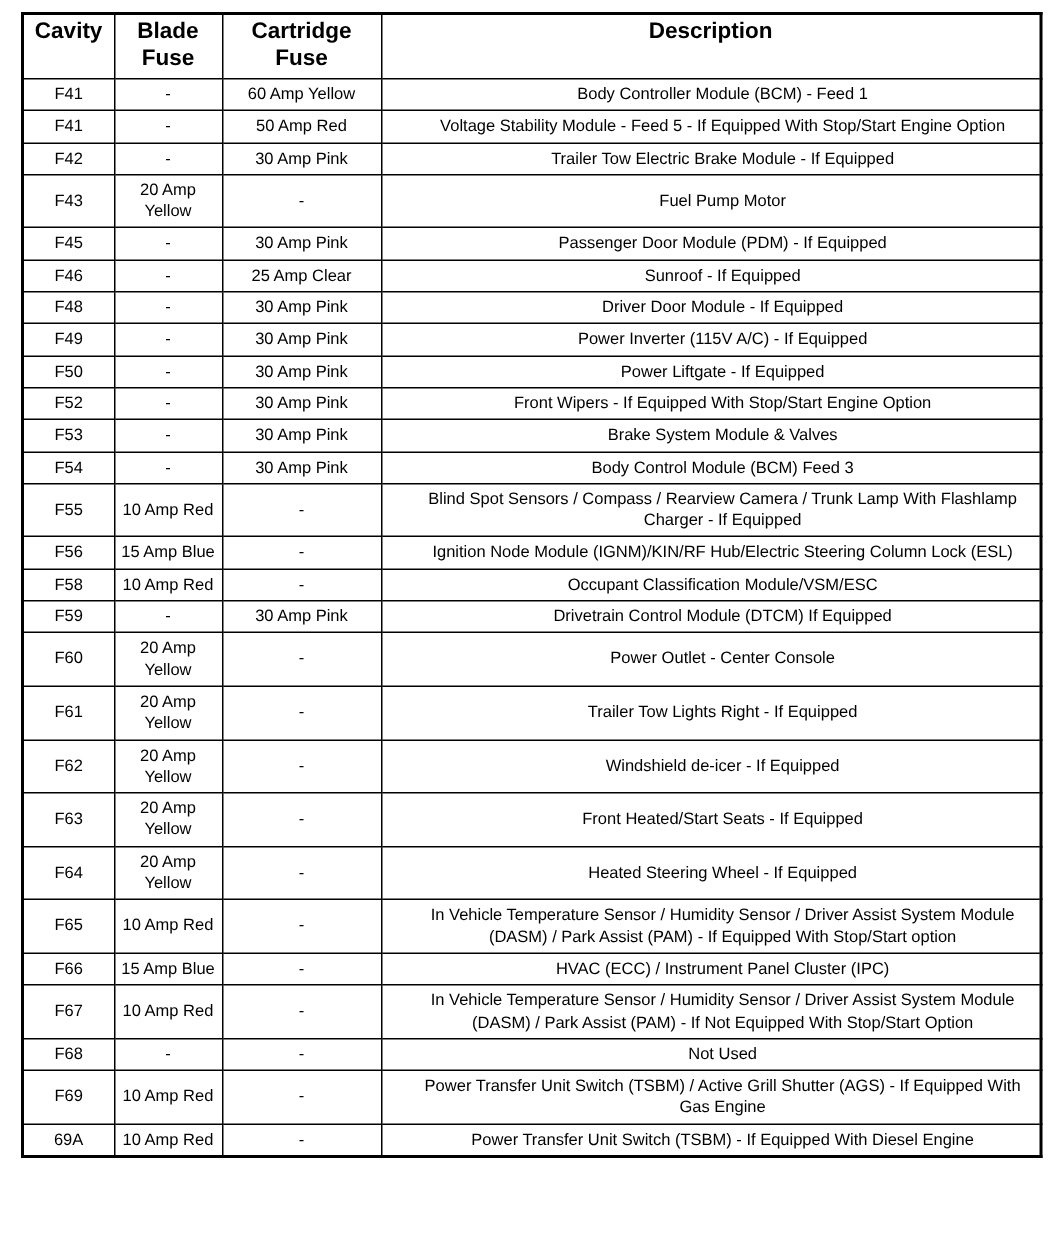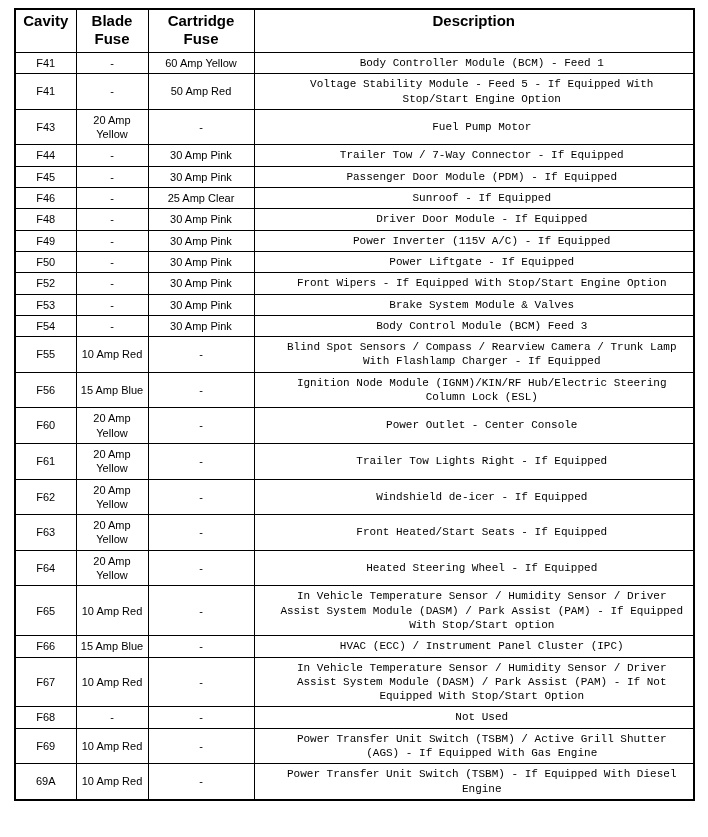--- a/index.html
+++ b/index.html
@@ -38,21 +38,20 @@
   }
   .fuse-table td {
     font-size: 11px;
     vertical-align: middle;
     padding: 3px 4px;
     line-height: 1.3;
   }
   .fuse-table td.col-description {
     padding-left: 24px;
     padding-right: 8px;
-    font-family: Liberation Mono, monospace;
   }
 </style>
 </head>
 <body>
 
 <div class="page">
   <table class="fuse-table">
     <colgroup>
       <col style="width:61px">
       <col style="width:72px">
@@ -76,30 +75,30 @@
           <td class="col-cartridge">60 Amp Yellow</td>
           <td class="col-description">Body Controller Module (BCM) - Feed 1</td>
         </tr>
         <tr>
           <td class="col-cavity">F41</td>
           <td class="col-blade">-</td>
           <td class="col-cartridge">50 Amp Red</td>
           <td class="col-description">Voltage Stability Module - Feed 5 - If Equipped With Stop/Start Engine Option</td>
         </tr>
         <tr>
+          <td class="col-cavity">F42</td>
+          <td class="col-blade">-</td>
+          <td class="col-cartridge">30 Amp Pink</td>
+          <td class="col-description">Trailer Tow Electric Brake Module - If Equipped</td>
+        </tr>
+        <tr>
           <td class="col-cavity">F43</td>
           <td class="col-blade">20 Amp Yellow</td>
           <td class="col-cartridge">-</td>
           <td class="col-description">Fuel Pump Motor</td>
-        </tr>
-        <tr>
-          <td class="col-cavity">F44</td>
-          <td class="col-blade">-</td>
-          <td class="col-cartridge">30 Amp Pink</td>
-          <td class="col-description">Trailer Tow / 7-Way Connector - If Equipped</td>
         </tr>
         <tr>
           <td class="col-cavity">F45</td>
           <td class="col-blade">-</td>
           <td class="col-cartridge">30 Amp Pink</td>
           <td class="col-description">Passenger Door Module (PDM) - If Equipped</td>
         </tr>
         <tr>
           <td class="col-cavity">F46</td>
           <td class="col-blade">-</td>
@@ -146,20 +145,32 @@
           <td class="col-cavity">F55</td>
           <td class="col-blade">10 Amp Red</td>
           <td class="col-cartridge">-</td>
           <td class="col-description">Blind Spot Sensors / Compass / Rearview Camera / Trunk Lamp With Flashlamp Charger - If Equipped</td>
         </tr>
         <tr>
           <td class="col-cavity">F56</td>
           <td class="col-blade">15 Amp Blue</td>
           <td class="col-cartridge">-</td>
           <td class="col-description">Ignition Node Module (IGNM)/KIN/RF Hub/Electric Steering Column Lock (ESL)</td>
+        </tr>
+        <tr>
+          <td class="col-cavity">F58</td>
+          <td class="col-blade">10 Amp Red</td>
+          <td class="col-cartridge">-</td>
+          <td class="col-description">Occupant Classification Module/VSM/ESC</td>
+        </tr>
+        <tr>
+          <td class="col-cavity">F59</td>
+          <td class="col-blade">-</td>
+          <td class="col-cartridge">30 Amp Pink</td>
+          <td class="col-description">Drivetrain Control Module (DTCM) If Equipped</td>
         </tr>
         <tr>
           <td class="col-cavity">F60</td>
           <td class="col-blade">20 Amp Yellow</td>
           <td class="col-cartridge">-</td>
           <td class="col-description">Power Outlet - Center Console</td>
         </tr>
         <tr>
           <td class="col-cavity">F61</td>
           <td class="col-blade">20 Amp Yellow</td>

